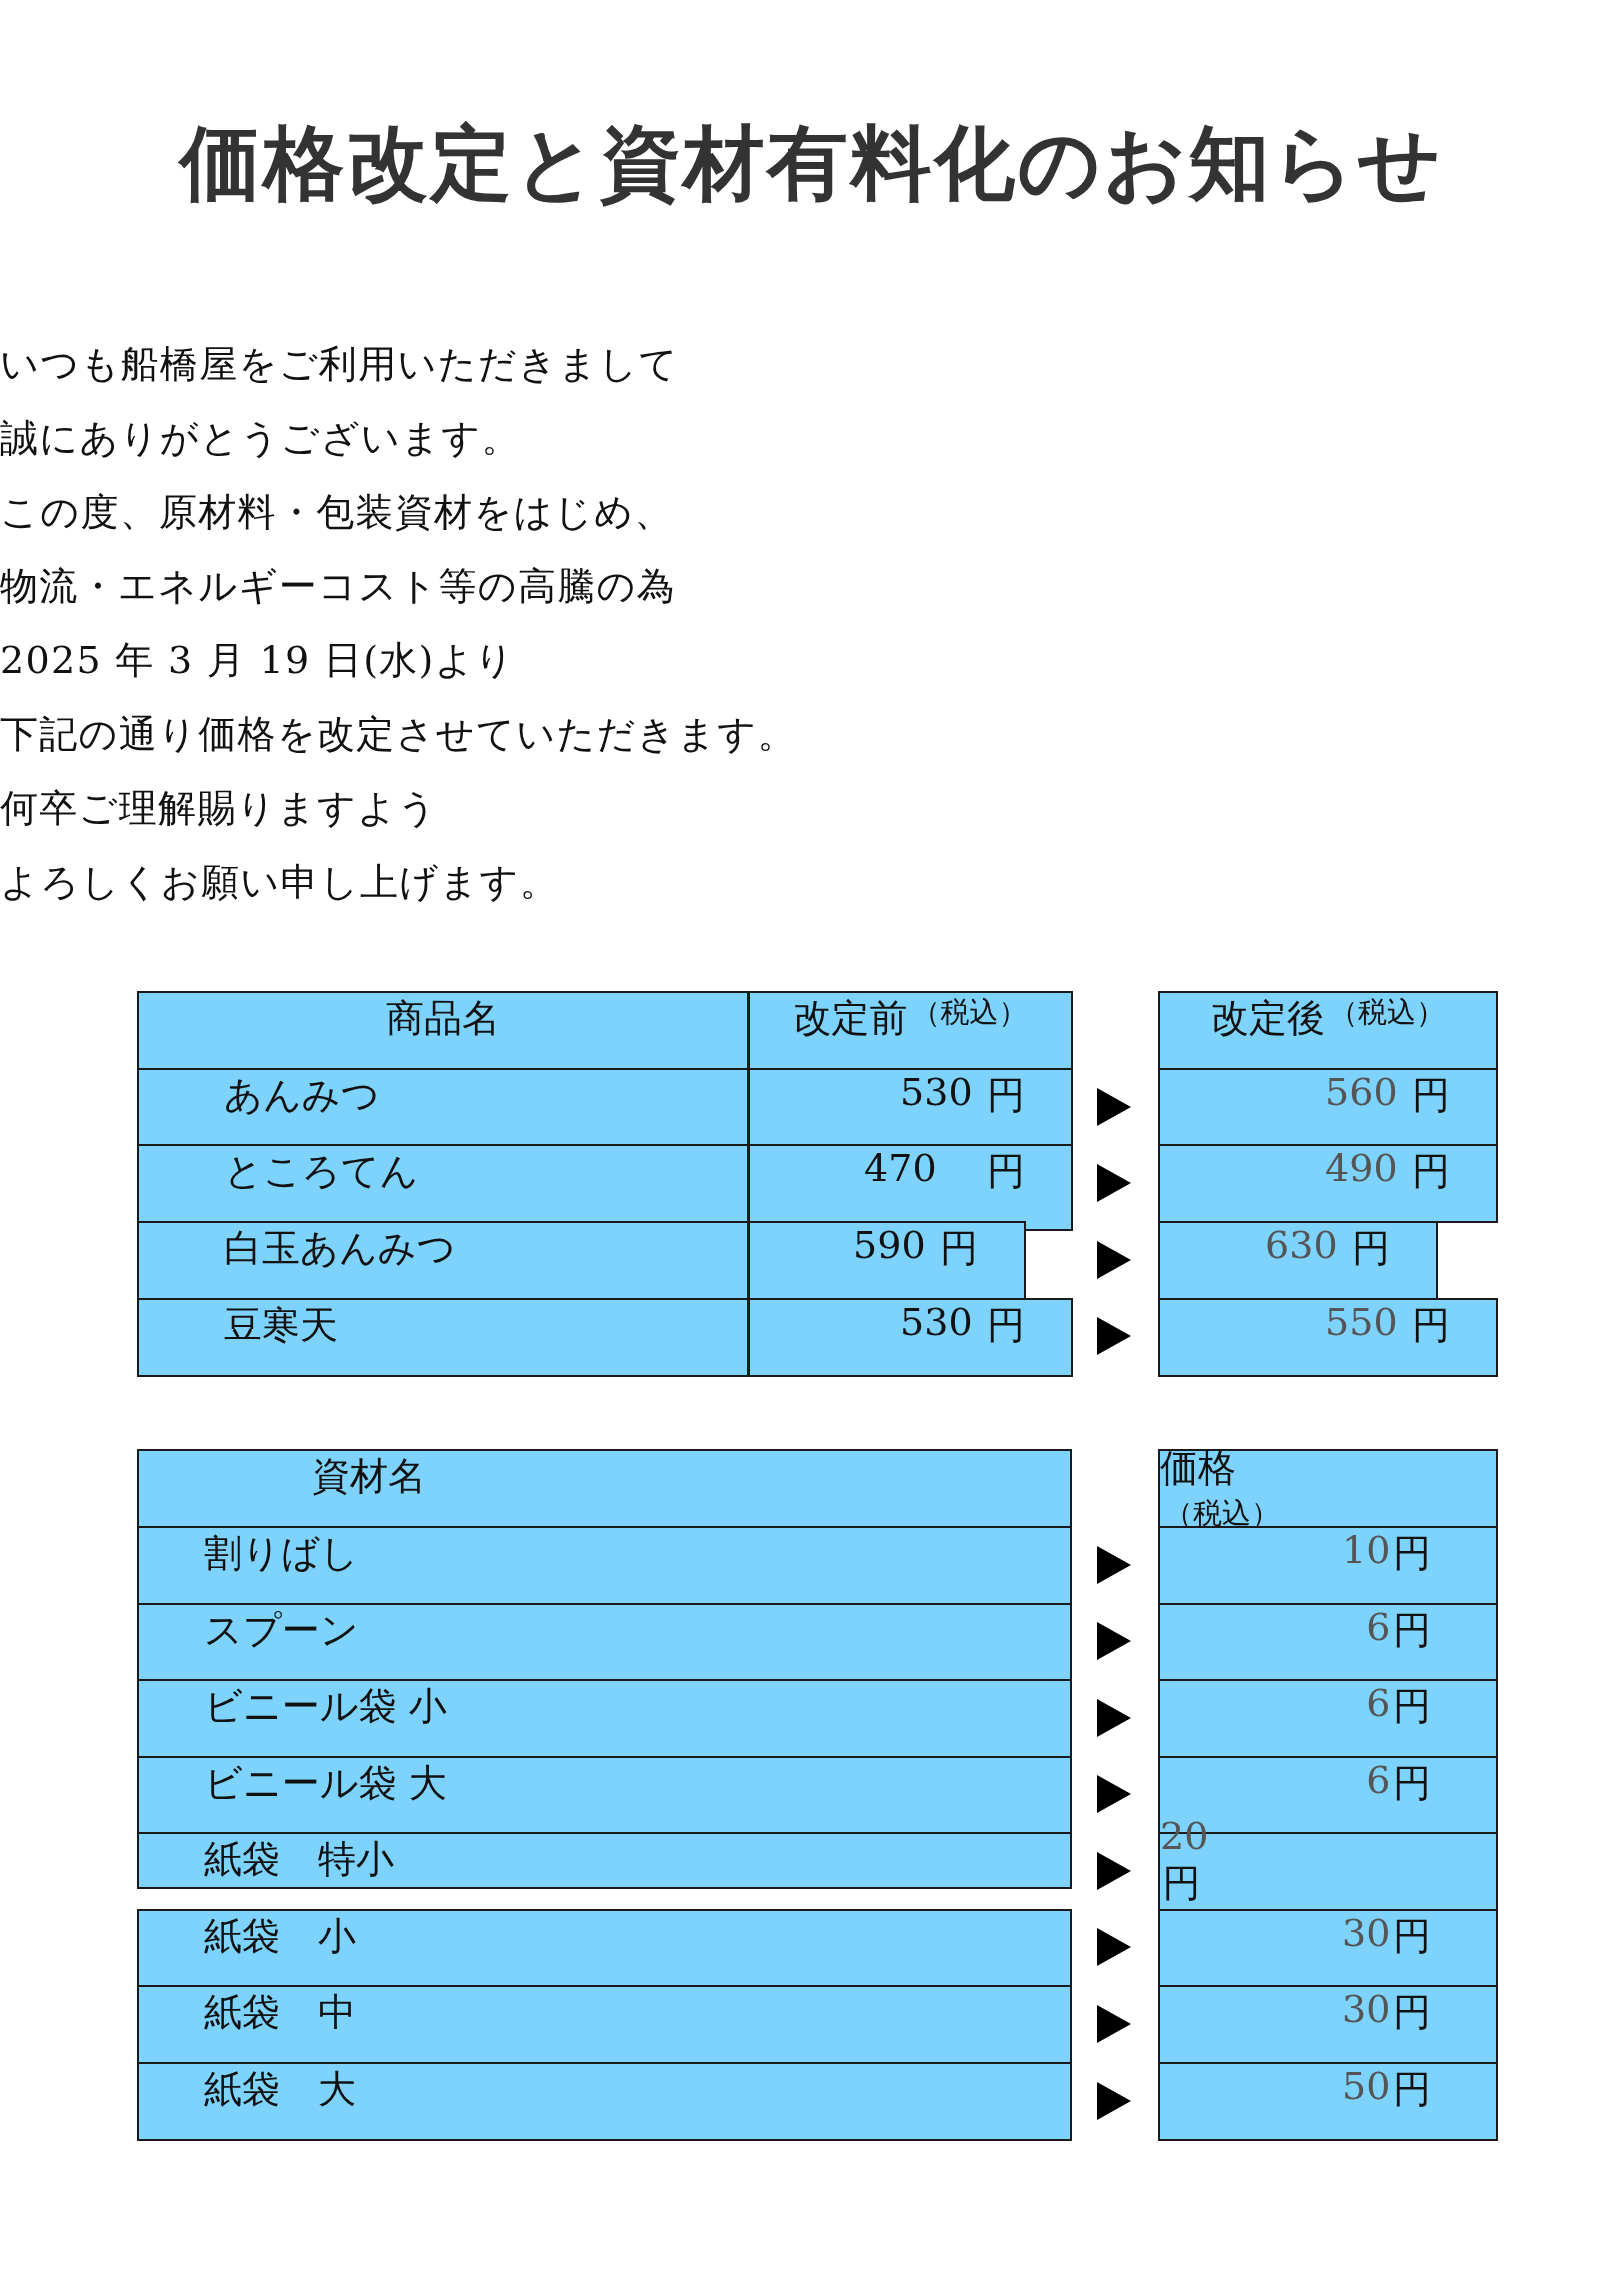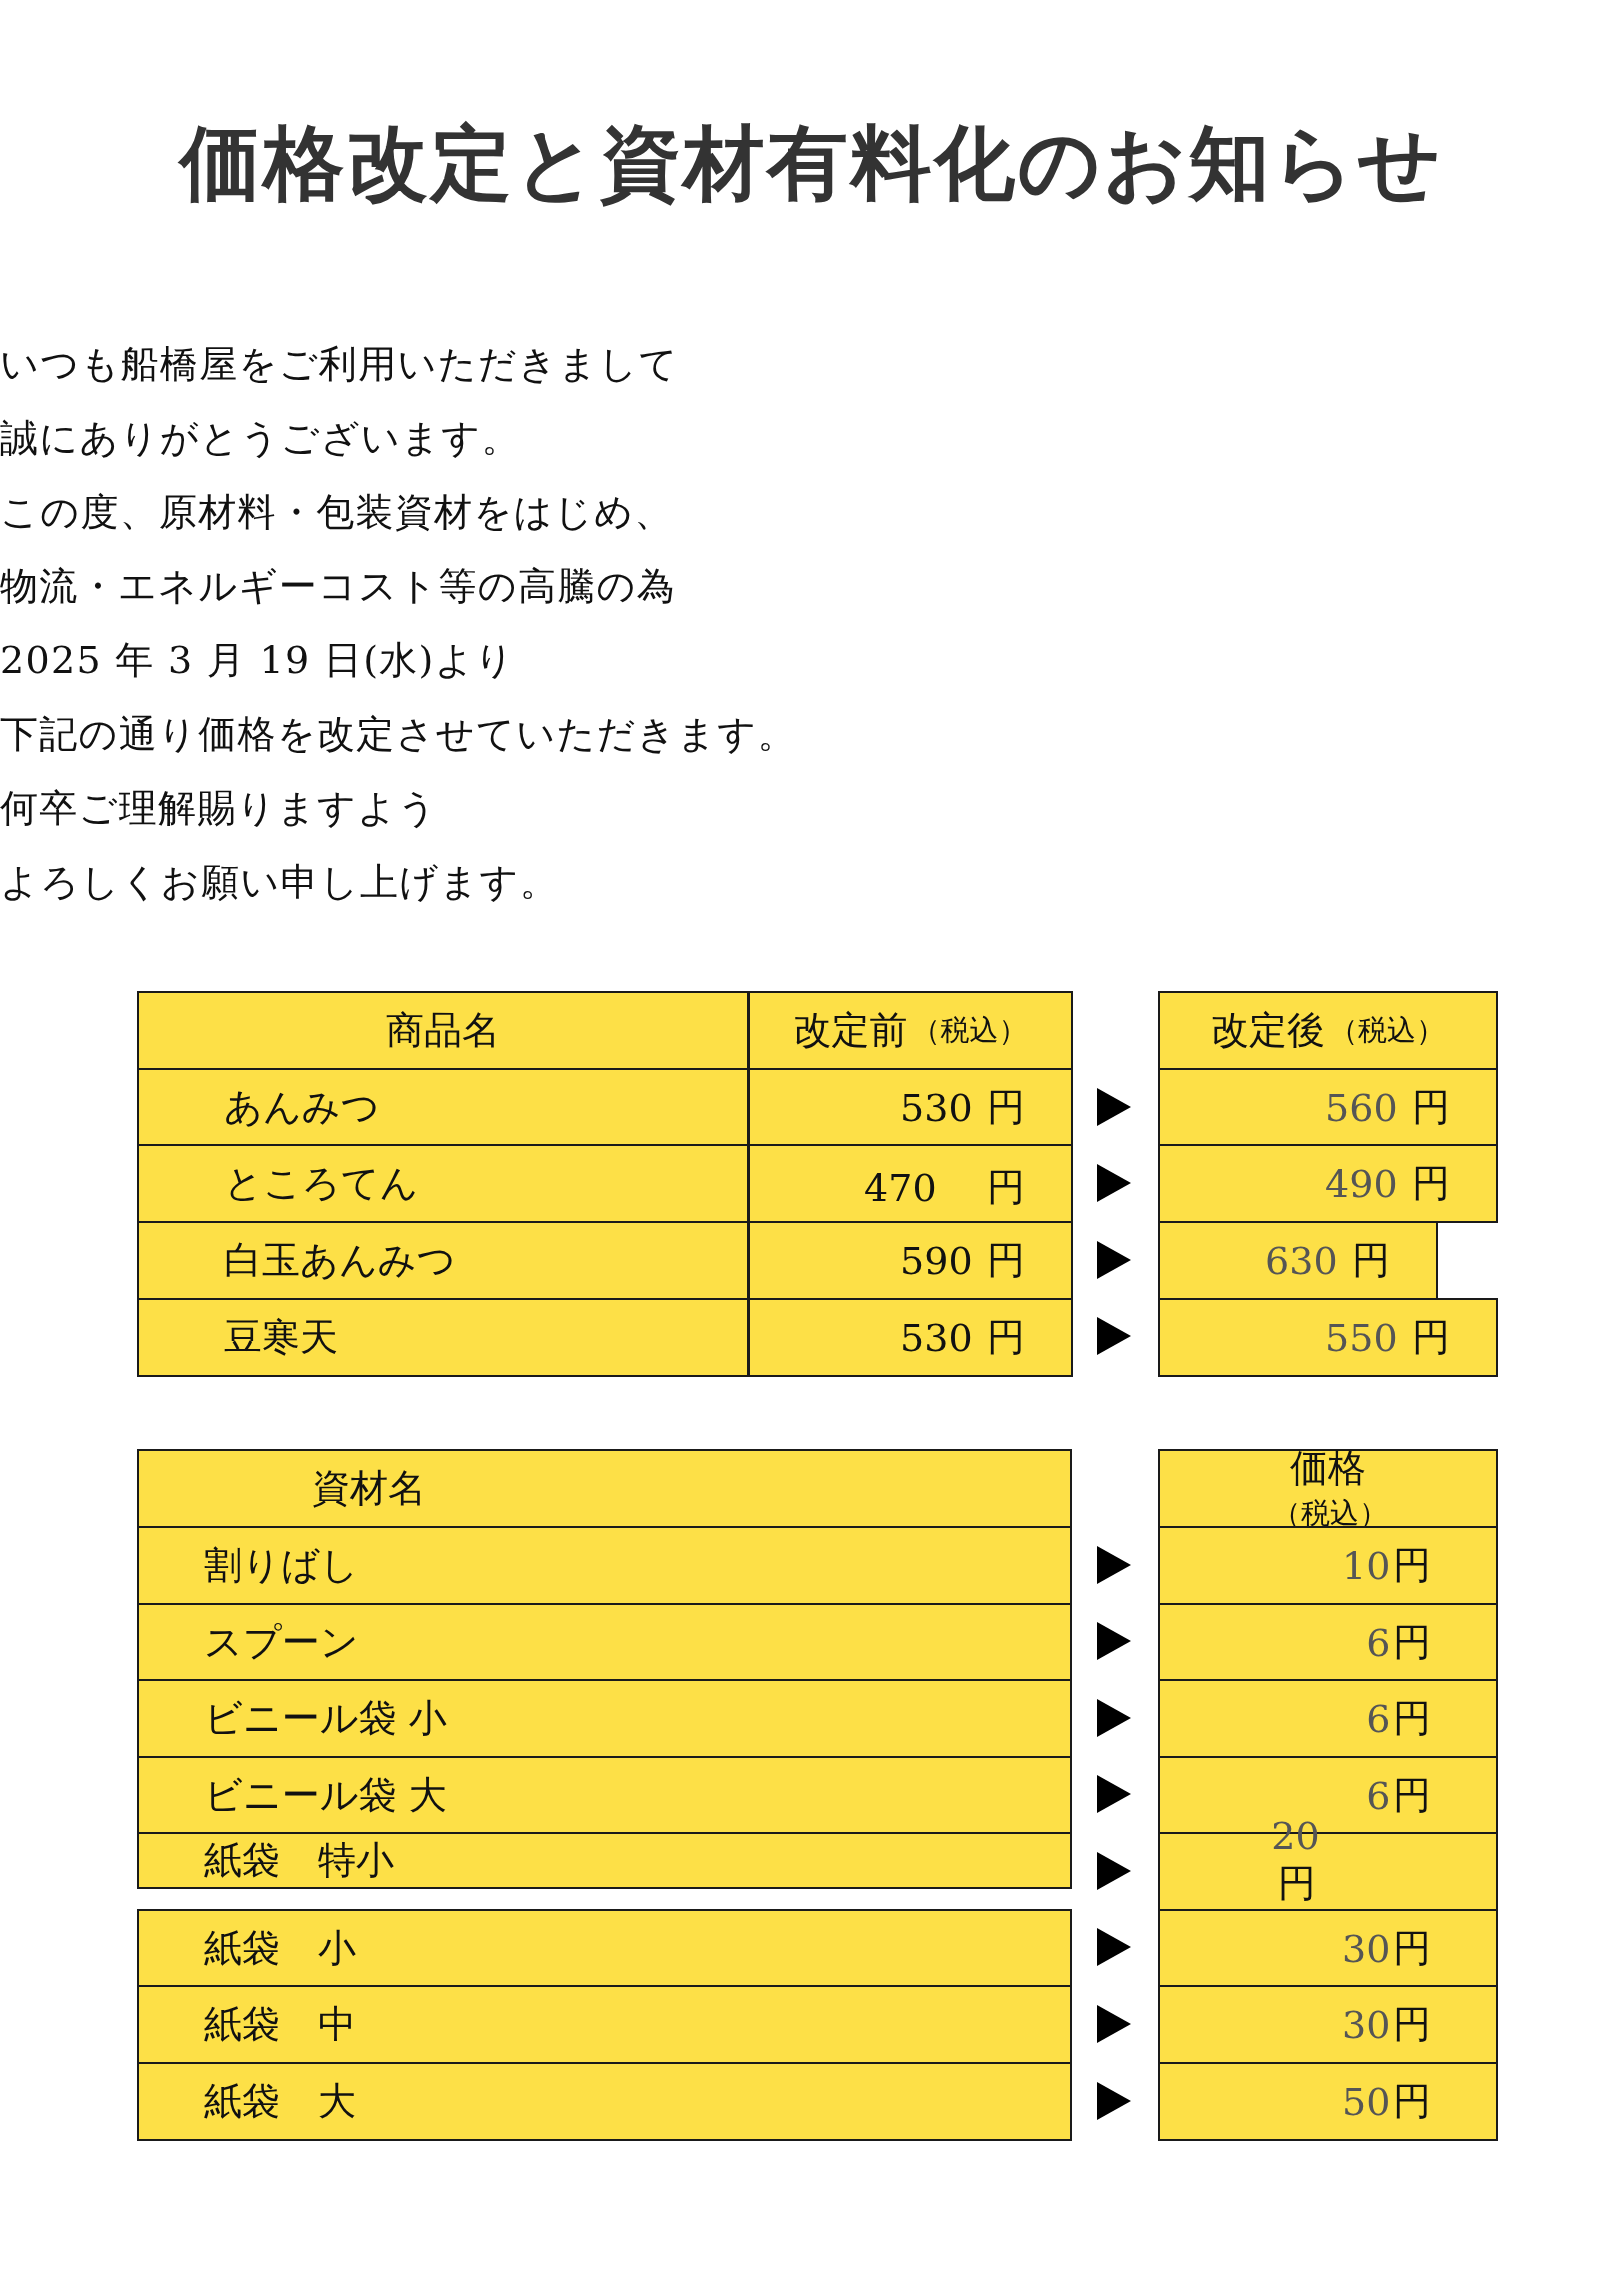--- a/index.html
+++ b/index.html
@@ -39,23 +39,23 @@
     font-size: 38px;
     line-height: 74px;
     height: 74px;
     color: #111111;
     letter-spacing: 1.3px;
   }
   .cell {
     position: absolute;
     box-sizing: border-box;
     border: 2px solid #1a1a1a;
-    background: #fde047;
+    background: #7dd3fc;
     display: flex;
-    align-items: center;
+    align-items: flex-start;
     font-size: 38px;
     color: #111111;
   }
   .cell.head { justify-content: center; }
   .cell.name { justify-content: flex-start; padding-left: 85px; }
   .cell.mat-name { justify-content: flex-start; padding-left: 65px; }
   .cell.price { justify-content: flex-end; padding-right: 46px; }
   .cell.mat-price { justify-content: flex-end; padding-right: 65px; }
   .tax-note { font-size: 29px; margin-left: 3.9px; }
   .num-old { color: #111111; }
@@ -123,21 +123,21 @@
   </div>
   <div class="arrow" style="left:1097px; top:1164px;"></div>
   <div class="cell price" style="left:1158px; top:1144px; width:340px; height:79px;">
     <span class="num-new">490</span>
       <span class="yen">円</span>
   </div>
 
   <div class="cell name" style="left:137px; top:1221px; width:612px; height:79px;">
     <span>白玉あんみつ</span>
   </div>
-  <div class="cell price" style="left:748px; top:1221px; width:325px; height:79px;">
+  <div class="cell price" style="left:748px; top:1221px; width:278px; height:79px;">
     <span class="num-old">590</span>
       <span class="yen">円</span>
   </div>
   <div class="arrow" style="left:1097px; top:1241px;"></div>
   <div class="cell price" style="left:1158px; top:1221px; width:280px; height:79px;">
     <span class="num-new">630</span>
       <span class="yen">円</span>
   </div>
 
   <div class="cell name" style="left:137px; top:1298px; width:612px; height:79px;">

